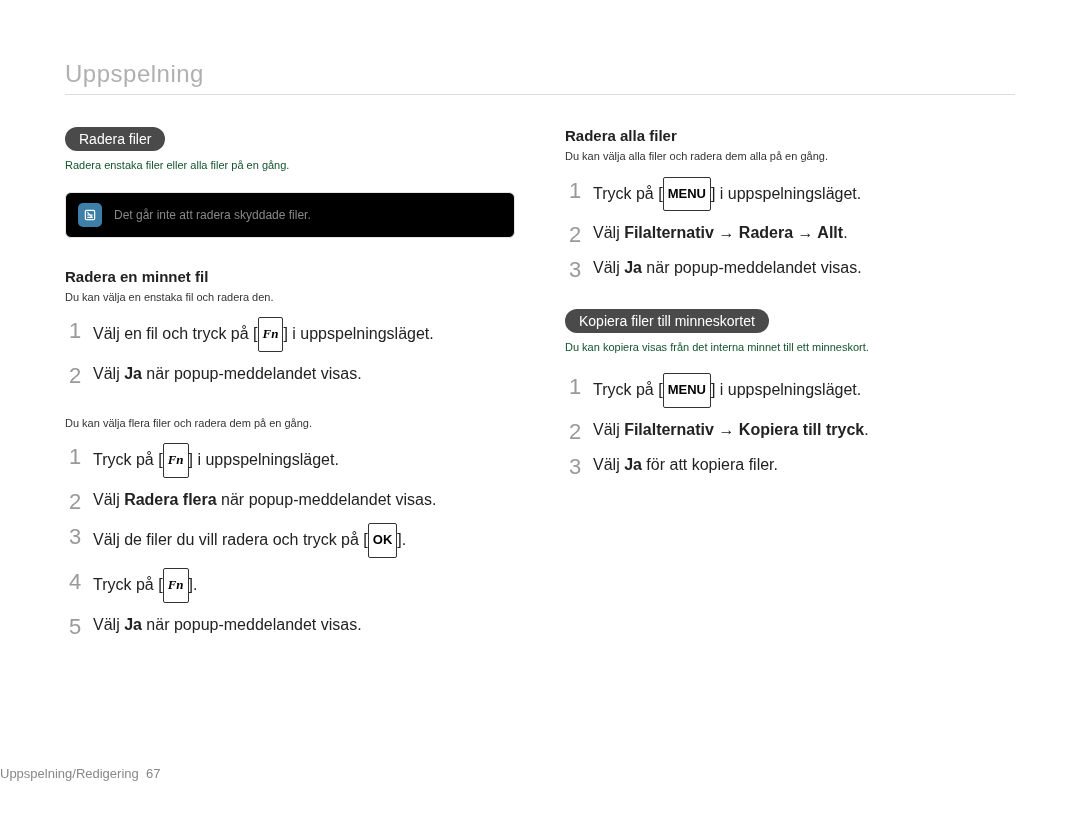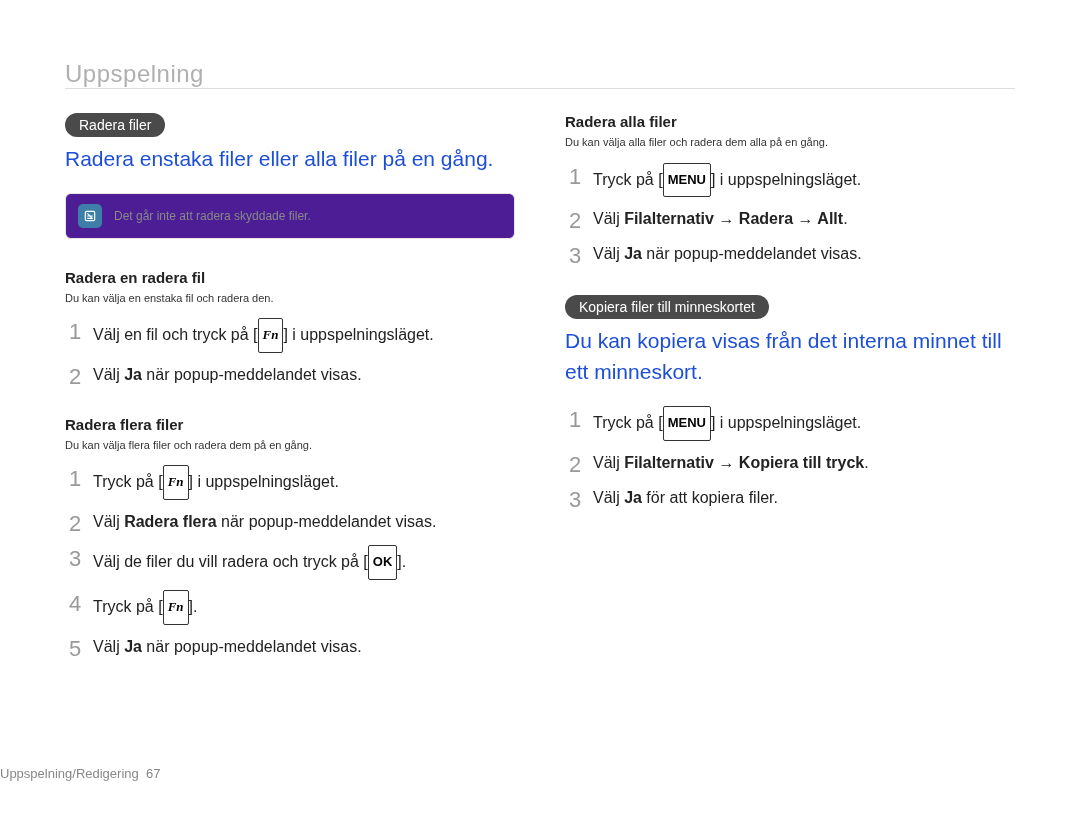--- a/index.html
+++ b/index.html
@@ -11,47 +11,48 @@
     padding: 60px 65px 40px 65px;
     color: #333;
     position: relative;
   }
   .page-title {
     font-size: 24px;
     font-weight: 300;
     color: #b0b0b0;
     letter-spacing: 0.5px;
     border-bottom: 1px solid #ddd;
-    margin-bottom: 24px;
+    padding-bottom: 6px;
+    margin-bottom: 32px;
   }
   .columns {
     display: flex;
     gap: 50px;
   }
   .col {
     flex: 1;
     min-width: 0;
   }
   .pill {
     display: inline-block;
     background: #4a4a4a;
     color: #fff;
     font-size: 14px;
     padding: 4px 14px;
     border-radius: 999px;
     margin-bottom: 6px;
   }
   .sub-intro {
-    font-size: 21px;
-    color: #1d4ed8;
+    font-size: 11px;
+    color: #14532d;
     margin-bottom: 18px;
     line-height: 1.5;
   }
   .note-box {
-    background: #4c1d95;
+    background: #000000;
     border: 1px solid #e6e6e6;
     border-radius: 6px;
     padding: 10px 12px;
     display: flex;
     align-items: center;
     gap: 12px;
     margin-bottom: 30px;
   }
   .note-icon {
     width: 24px;
@@ -165,33 +166,32 @@
       <div class="note-icon">
         <svg width="14" height="14" viewBox="0 0 24 24" fill="none" stroke="#fff" stroke-width="2">
           <rect x="4" y="4" width="16" height="16" rx="2"></rect>
           <path d="M8 8l8 8M8 12h8M8 16h8" stroke-linecap="round"></path>
         </svg>
       </div>
       <div class="note-text">Det går inte att radera skyddade filer.</div>
     </div>
 
     
-    <div class="sub-heading">Radera en radera fil</div>
+    <div class="sub-heading">Radera en minnet fil</div>
     <div class="sub-desc">Du kan välja en enstaka fil och radera den.</div>
     <ol class="steps">
       <li>
         <span>Välj en fil och tryck på [</span><span class="btn btn-fn">Fn</span><span>] i uppspelningsläget.</span>
       </li>
       <li>
         <span>Välj </span><span class="b">Ja</span><span> när popup-meddelandet visas.</span>
       </li>
     </ol>
 
     
-    <div class="sub-heading">Radera flera filer</div>
     <div class="sub-desc">Du kan välja flera filer och radera dem på en gång.</div>
     <ol class="steps">
       <li>
         <span>Tryck på [</span><span class="btn btn-fn">Fn</span><span>] i uppspelningsläget.</span>
       </li>
       <li>
         <span>Välj </span><span class="b">Radera flera</span><span> när popup-meddelandet visas.</span>
       </li>
       <li>
         <span>Välj de filer du vill radera och tryck på [</span><span class="btn">OK</span><span>].</span>

